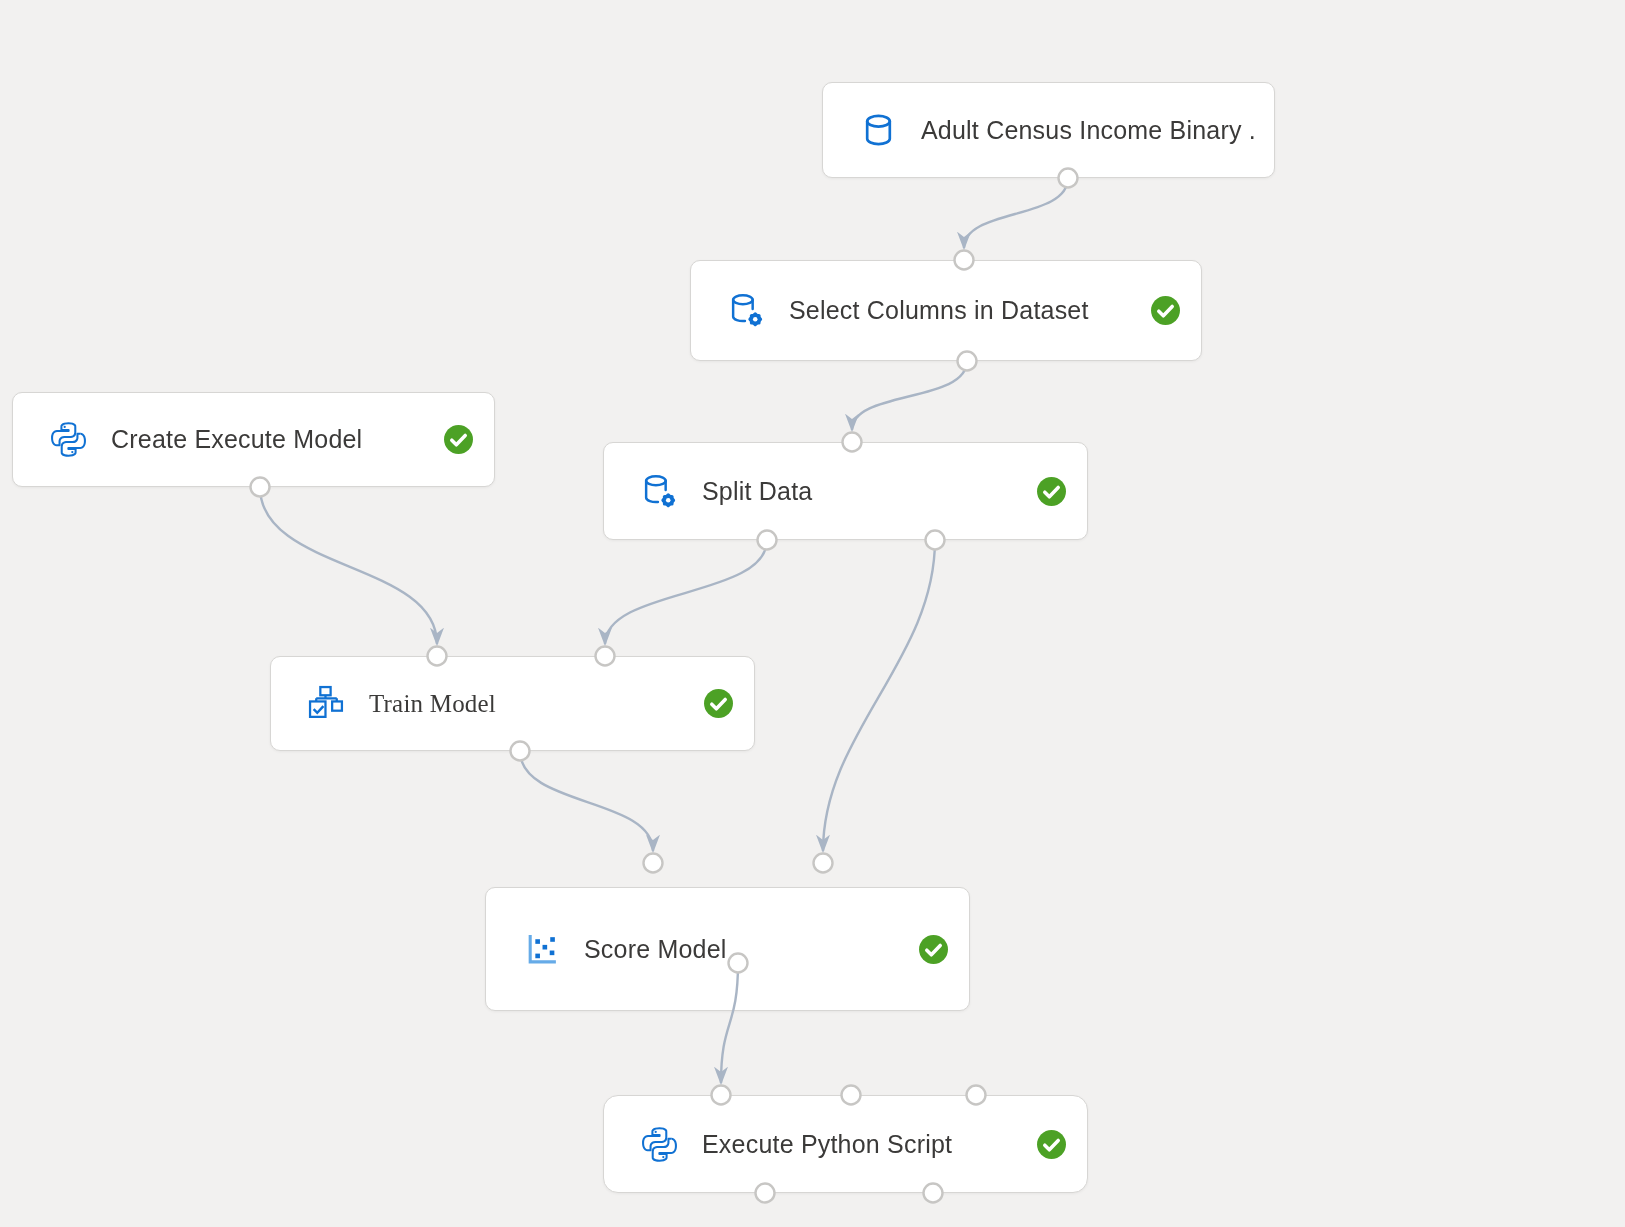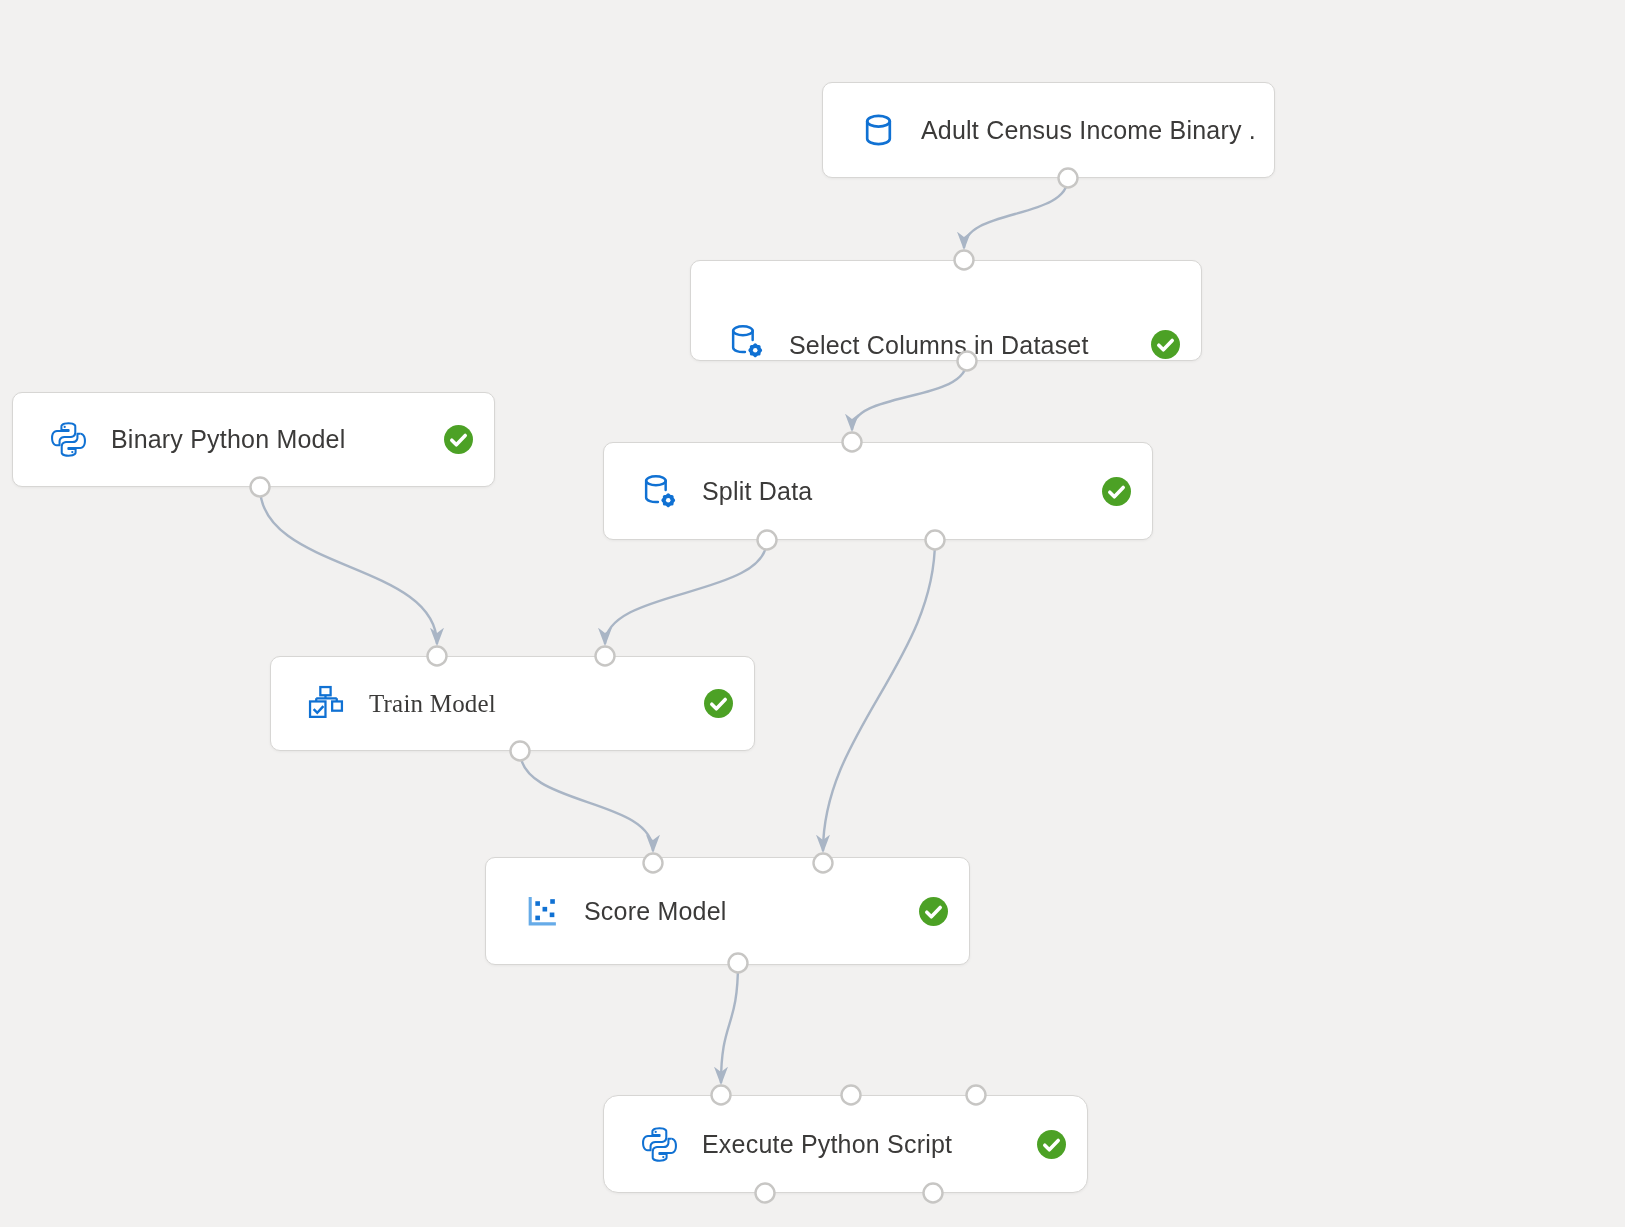--- a/index.html
+++ b/index.html
@@ -62,21 +62,21 @@
         <span class="icon">
           <svg viewBox="0 0 36 36">
             <g fill="none" stroke="#1071d3" stroke-width="2.6" stroke-linecap="round">
               <ellipse cx="18" cy="9" rx="11" ry="5.2"></ellipse>
               <path d="M7 9 v17 a11 5.2 0 0 0 22 0 V9"></path>
             </g>
           </svg>
         </span>
         <span class="label">Adult Census Income Binary ...</span>
       </div>
-      <div class="node" style="left: 690px; top: 260px; width: 512px; height: 101px; align-items: flex-end;">
+      <div class="node" style="left: 690px; top: 260px; width: 512px; height: 101px;">
         <span class="icon">
           <svg viewBox="0 0 36 36">
             <g fill="none" stroke="#1071d3" stroke-width="2.4" stroke-linecap="round">
               <ellipse cx="14.5" cy="7.5" rx="9.5" ry="4.4"></ellipse>
               <path d="M5 7.5 v16.5 a9.5 4.4 0 0 0 11.5 4.2"></path>
               <path d="M24 7.5 v9"></path>
             </g>
             <circle cx="26.5" cy="26.5" r="8.6" fill="#ffffff"></circle>
             <g transform="translate(26.5,26.5)" fill="#1071d3">
               <rect x="-5.2" y="-5.2" width="10.4" height="10.4" rx="1.6"></rect>
@@ -97,29 +97,29 @@
         <span class="icon">
           <svg viewBox="0 0 36 36">
             <g fill="none" stroke="#1071d3" stroke-width="2" stroke-linejoin="round">
               <path d="M18 2.2 c-7.4 0 -6.9 3.2 -6.9 3.2 v3.3 h7 v1 H7.2 c0 0 -5.2 -0.6 -5.2 6.8 c0 7.4 4.6 7.1 4.6 7.1 h2.7 v-3.5 c0 0 -0.2 -4.6 4.6 -4.6 h6.4 c0 0 4.3 0.1 4.3 -4.2 V5.5 c0 0 0.7 -3.3 -6.6 -3.3 z"></path>
               <path d="M18 33.8 c7.4 0 6.9 -3.2 6.9 -3.2 v-3.3 h-7 v-1 h10.9 c0 0 5.2 0.6 5.2 -6.8 c0 -7.4 -4.6 -7.1 -4.6 -7.1 h-2.7 v3.5 c0 0 0.2 4.6 -4.6 4.6 h-6.4 c0 0 -4.3 -0.1 -4.3 4.2 v5.8 c0 0 -0.7 3.3 6.6 3.3 z"></path>
             </g>
             <circle cx="14.3" cy="5.8" r="1.1" fill="#1071d3"></circle>
             <circle cx="21.7" cy="30.2" r="1.1" fill="#1071d3"></circle>
           </svg>
         </span>
-        <span class="label">Binary Python Model</span>
-        <span class="status">
-          <svg viewBox="0 0 30 30">
-            <circle cx="15" cy="15" r="14" fill="#4ca125"></circle>
-            <path d="M8.5 15.7 l4.4 4.4 l8.6 -9" stroke="#ffffff" stroke-width="3.4" fill="none" stroke-linecap="round" stroke-linejoin="round"></path>
-          </svg>
-        </span>
-      </div>
-      <div class="node" style="left: 603px; top: 442px; width: 550px; height: 98px;">
+        <span class="label">Create Execute Model</span>
+        <span class="status">
+          <svg viewBox="0 0 30 30">
+            <circle cx="15" cy="15" r="14" fill="#4ca125"></circle>
+            <path d="M8.5 15.7 l4.4 4.4 l8.6 -9" stroke="#ffffff" stroke-width="3.4" fill="none" stroke-linecap="round" stroke-linejoin="round"></path>
+          </svg>
+        </span>
+      </div>
+      <div class="node" style="left: 603px; top: 442px; width: 485px; height: 98px;">
         <span class="icon">
           <svg viewBox="0 0 36 36">
             <g fill="none" stroke="#1071d3" stroke-width="2.4" stroke-linecap="round">
               <ellipse cx="14.5" cy="7.5" rx="9.5" ry="4.4"></ellipse>
               <path d="M5 7.5 v16.5 a9.5 4.4 0 0 0 11.5 4.2"></path>
               <path d="M24 7.5 v9"></path>
             </g>
             <circle cx="26.5" cy="26.5" r="8.6" fill="#ffffff"></circle>
             <g transform="translate(26.5,26.5)" fill="#1071d3">
               <rect x="-5.2" y="-5.2" width="10.4" height="10.4" rx="1.6"></rect>
@@ -149,21 +149,21 @@
           </svg>
         </span>
         <span class="label">Train Model</span>
         <span class="status">
           <svg viewBox="0 0 30 30">
             <circle cx="15" cy="15" r="14" fill="#4ca125"></circle>
             <path d="M8.5 15.7 l4.4 4.4 l8.6 -9" stroke="#ffffff" stroke-width="3.4" fill="none" stroke-linecap="round" stroke-linejoin="round"></path>
           </svg>
         </span>
       </div>
-      <div class="node" style="left: 485px; top: 857px; width: 485px; height: 108px; justify-content: flex-end;">
+      <div class="node" style="left: 485px; top: 887px; width: 485px; height: 124px; justify-content: flex-end;">
         <span class="icon">
           <svg viewBox="0 0 36 36">
             <path d="M7 4 V30 H32" fill="none" stroke="#66abe8" stroke-width="3"></path>
             <g fill="#1071d3">
               <rect x="12" y="8" width="4.5" height="4.5"></rect>
               <rect x="19" y="13.5" width="4.5" height="4.5"></rect>
               <rect x="26.5" y="6" width="4.5" height="4.5"></rect>
               <rect x="12" y="22" width="4.5" height="4.5"></rect>
               <rect x="26" y="19" width="4.5" height="4.5"></rect>
             </g>

